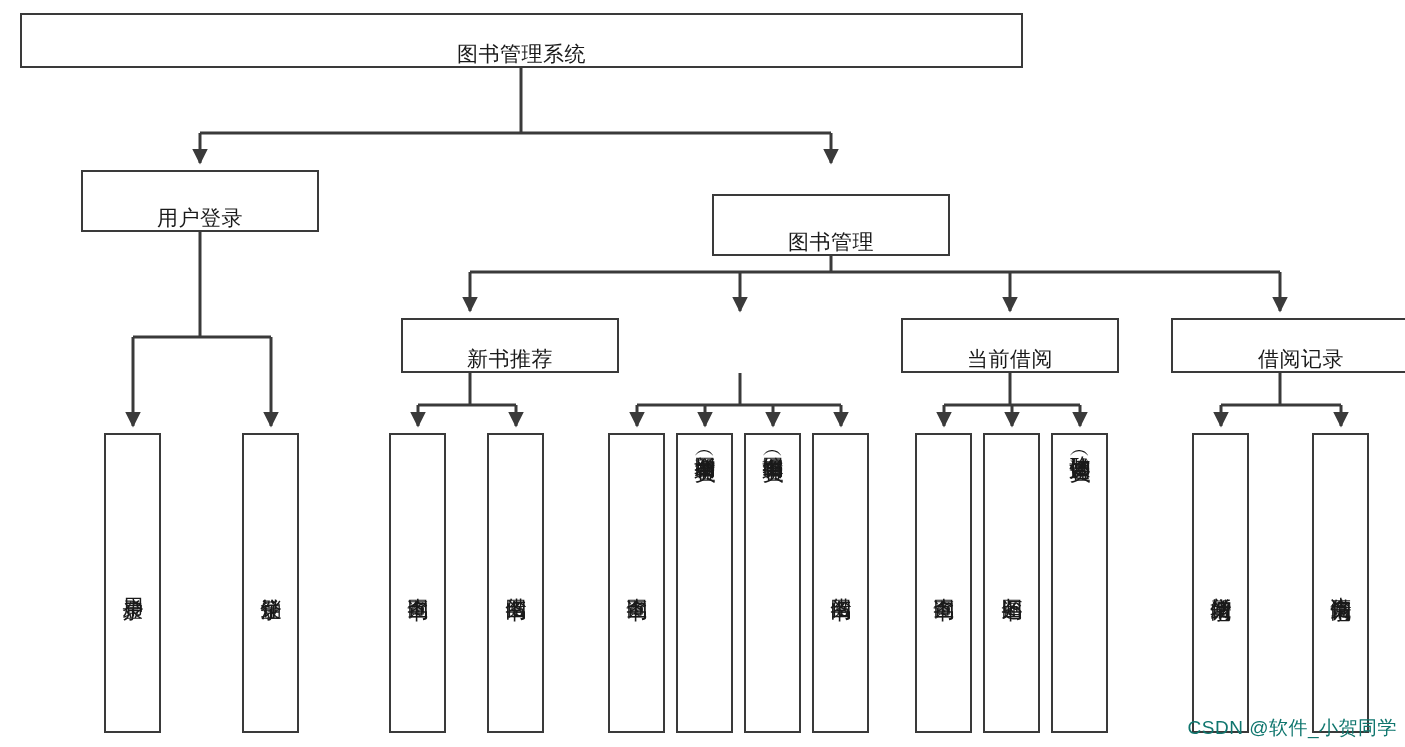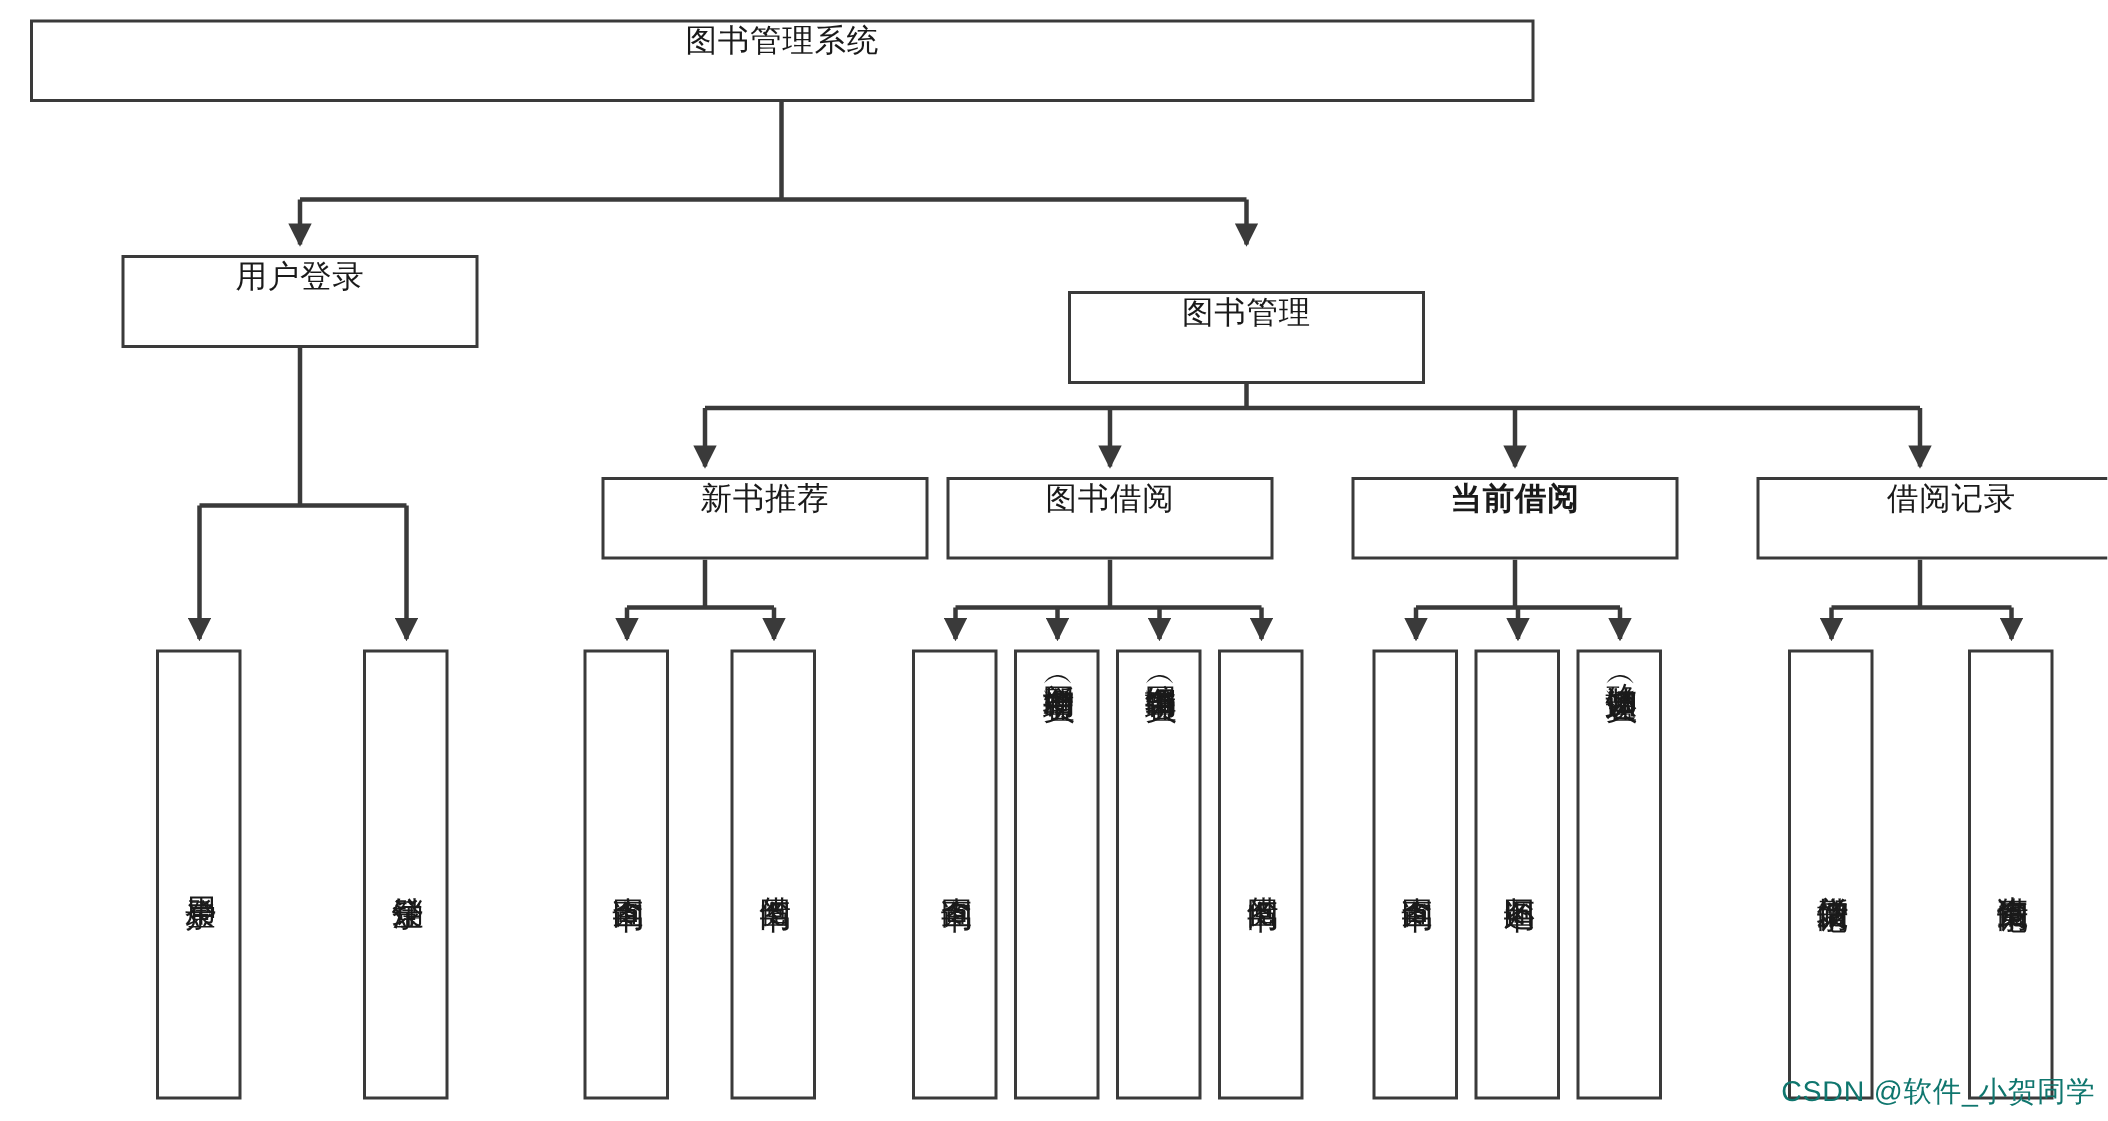--- a/index.html
+++ b/index.html
@@ -26,21 +26,21 @@
     height: 747px;
     pointer-events: none;
   }
   .node {
     position: absolute;
     box-sizing: border-box;
     border: 2.5px solid #3a3a3a;
     background: #ffffff;
     color: #1a1a1a;
     display: flex;
-    align-items: flex-start;
+    align-items: flex-end;
     justify-content: center;
     text-align: center;
   }
   .node-h {
     font-size: 21px;
     line-height: 1.2;
     letter-spacing: 0.5px;
     white-space: nowrap;
   }
   
@@ -147,24 +147,21 @@
   <div class="node node-h" style="left:81px; top:170px; width:238px; height:62px;">
     <span>用户登录</span>
   </div>
   <div class="node node-h" style="left:712px; top:170px; width:238px; height:62px;margin-top:24px;">
     <span>图书管理</span>
   </div>
 
   <div class="node node-h" style="left:361px; top:318px; width:218px; height:55px;margin-left:40px;">
     <span>新书推荐</span>
   </div>
-  <div class="node node-h" style="left:631px; top:318px; width:218px; height:55px;">
-    <span>图书借阅</span>
-  </div>
-  <div class="node node-h" style="left:901px; top:318px; width:218px; height:55px;font-weight:bold;">
+  <div class="node node-h" style="left:901px; top:318px; width:218px; height:55px;">
     <span>当前借阅</span>
   </div>
   <div class="node node-h" style="left:1171px; top:318px; width:260px; height:55px;">
     <span>借阅记录</span>
   </div>
 
   <div class="node node-v center-text" style="left:104px; top:433px; width:57px; height:300px;">
     <span class="vtext">用户登录</span>
   </div>
   <div class="node node-v center-text" style="left:242px; top:433px; width:57px; height:300px;">

